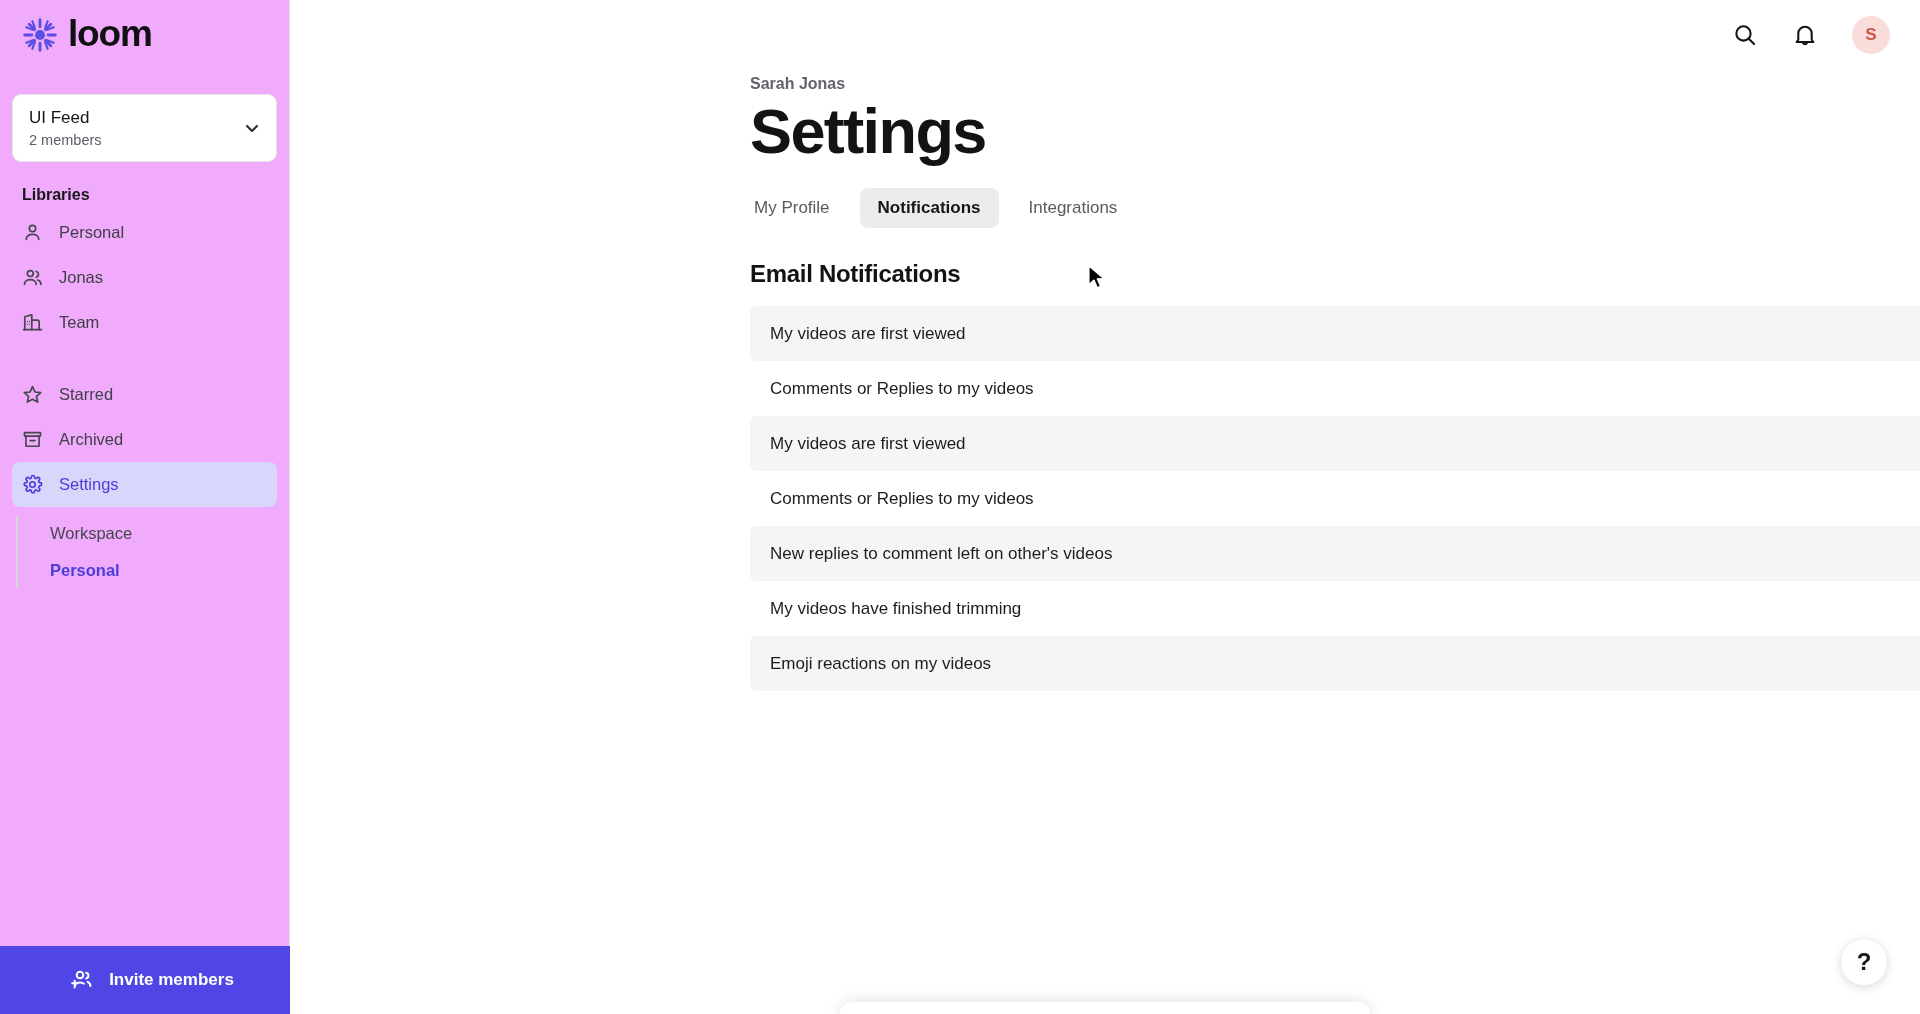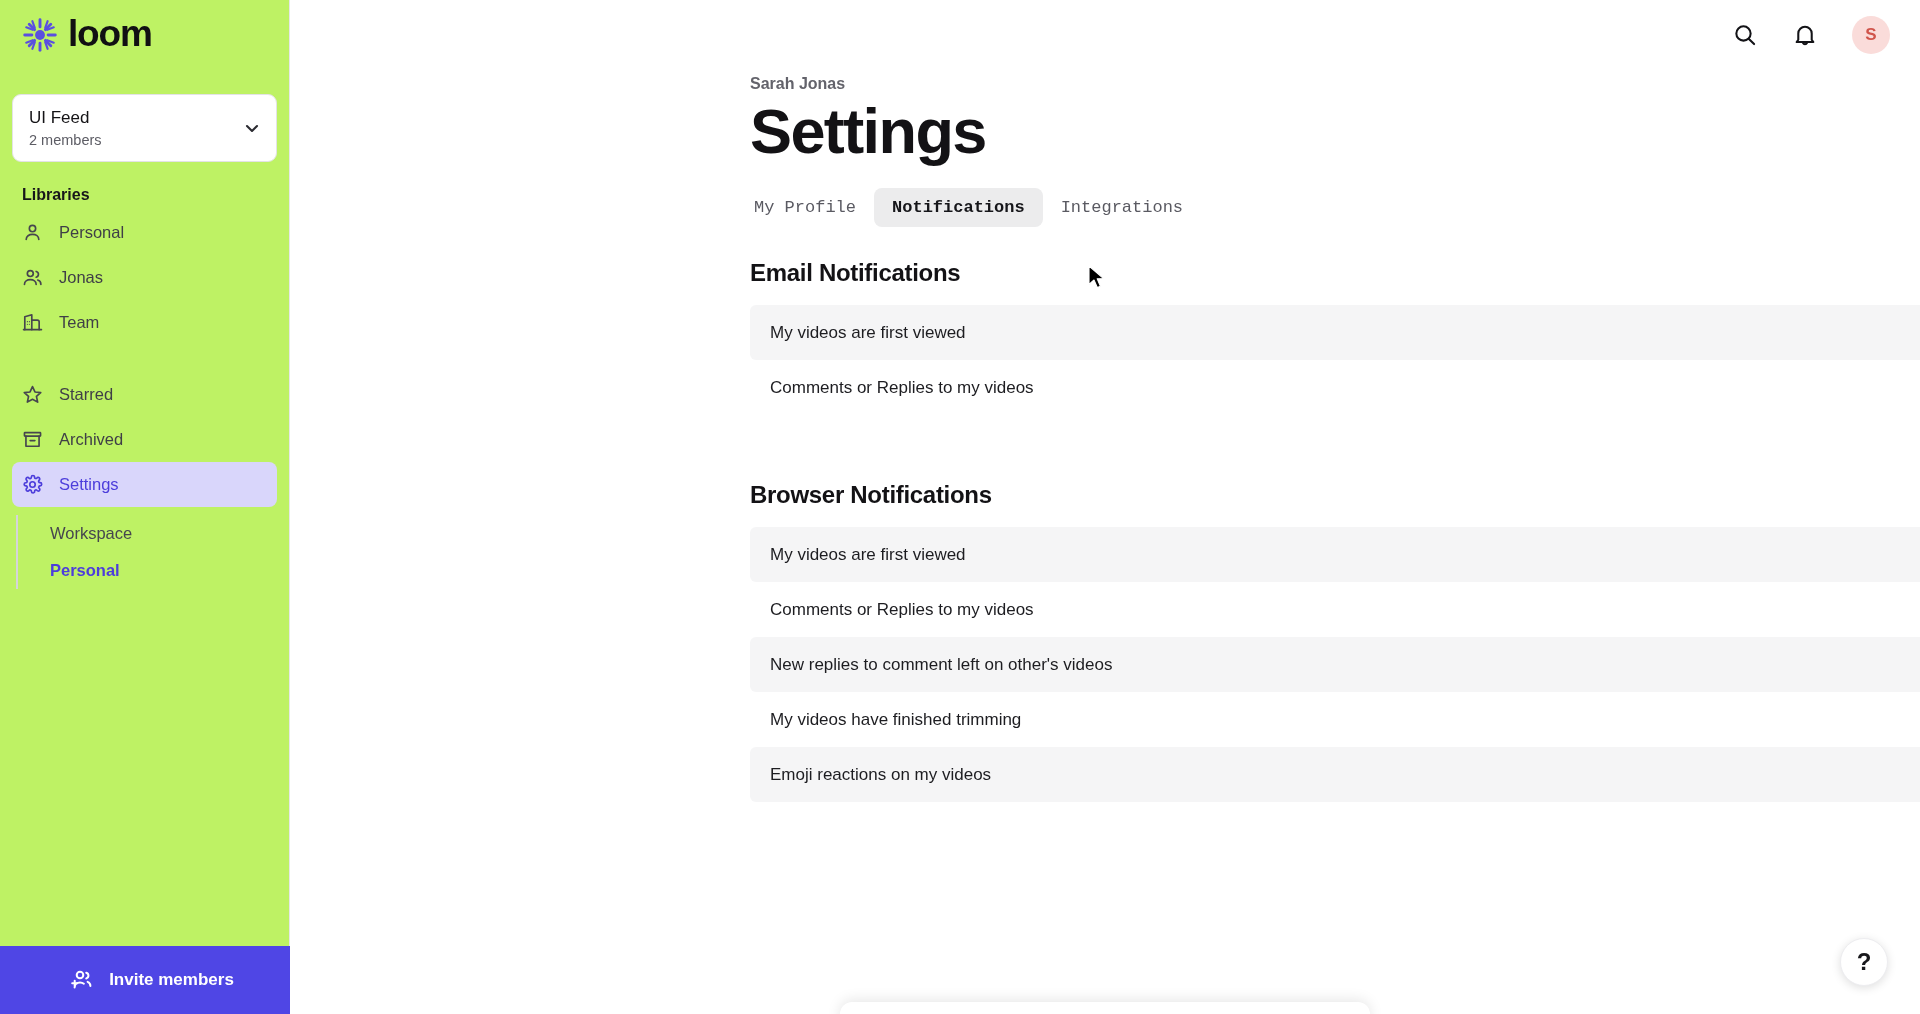--- a/index.html
+++ b/index.html
@@ -10,21 +10,21 @@
     font-family: "Liberation Sans", sans-serif;
     background: #ffffff;
     color: #1b1b1b;
   }
   .app { position: relative; width: 1920px; height: 1014px; display: flex; }
 
   
   .sidebar {
     width: 290px;
     height: 1014px;
-    background: #bef264;
+    background: #f0abfc;
     border-right: 1px solid #e6e6e8;
     position: relative;
     flex: 0 0 290px;
   }
   .logo-row {
     height: 70px;
     display: flex;
     align-items: center;
     padding-left: 22px;
     gap: 10px;
@@ -137,21 +137,21 @@
   .content { padding: 5px 0 0 460px; }
   .eyebrow { font-size: 16px; font-weight: 600; color: #63636b; margin-bottom: 4px; }
   .page-title {
     font-size: 63px;
     font-weight: 800;
     letter-spacing: -1.6px;
     color: #131215;
     line-height: 1.1;
   }
 
-  .tabs { display: flex; gap: 0; margin-top: 22px; margin-left: -14px; font-family: Liberation Mono, monospace; }
+  .tabs { display: flex; gap: 12px; margin-top: 22px; margin-left: -14px; }
   .tab {
     font-size: 17px;
     color: #5a5a62;
     padding: 10px 18px;
     border-radius: 8px;
     cursor: pointer;
   }
   .tab.active { background: #ececed; color: #16161a; font-weight: 700; }
 
   .group-title {
@@ -381,21 +381,20 @@
         <div class="row shaded">
           <span class="row-label">My videos are first viewed</span>
 
         </div>
         <div class="row">
           <span class="row-label">Comments or Replies to my videos</span>
 
         </div>
       </div>
 
-      <h2 class="group-title second">Browser Notifications</h2>
       <div class="rows">
         <div class="row shaded">
           <span class="row-label">My videos are first viewed</span>
 
         </div>
         <div class="row">
           <span class="row-label">Comments or Replies to my videos</span>
 
         </div>
         <div class="row shaded">

